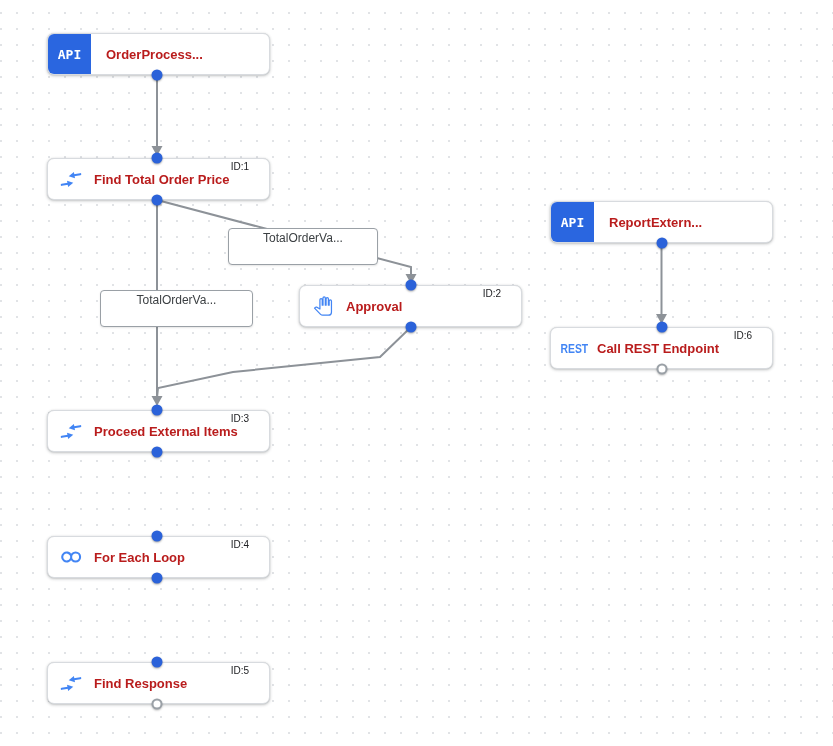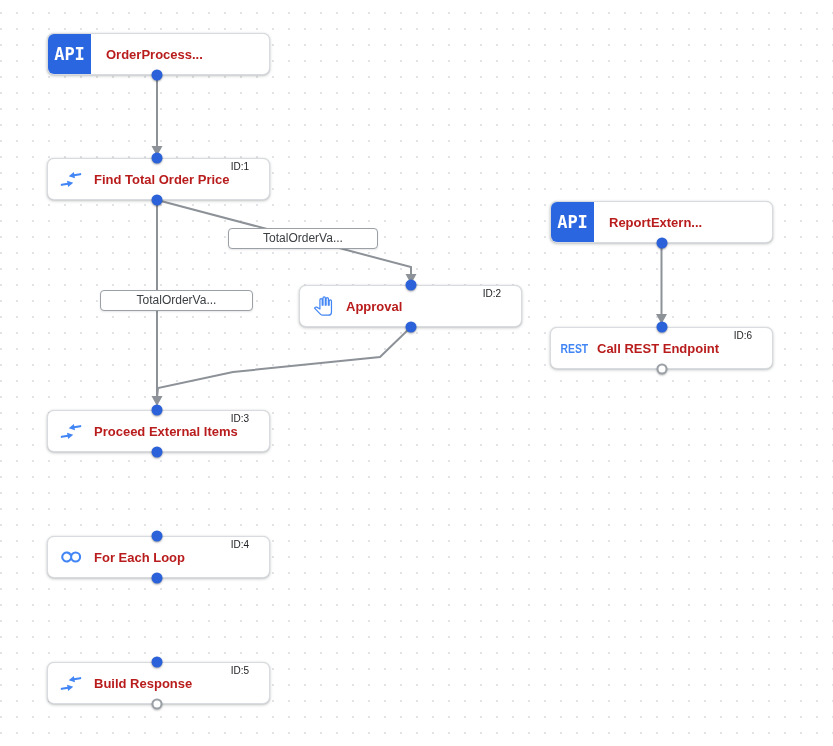--- a/index.html
+++ b/index.html
@@ -15,35 +15,35 @@
 
   .node{
     position:absolute;width:223px;height:42px;box-sizing:border-box;z-index:3;
     background:#fff;border:1px solid #d8dbdf;border-radius:7px;
     box-shadow:0 1px 3px rgba(60,64,67,.32), 0 0 1px rgba(60,64,67,.18);
     display:flex;align-items:center;cursor:pointer;
   }
   .badge{
     width:43px;align-self:stretch;flex:0 0 auto;background:#2a66e0;
     border-radius:6px 0 0 6px;color:#fff;display:flex;align-items:center;justify-content:center;
-    font-family:"DejaVu Sans Mono", monospace;font-weight:700;font-size:17px;
+    font-family:"DejaVu Sans Mono", monospace;font-weight:700;font-size:13px;
   }
   .badge + .title{margin-left:15px;}
   .icon-area{width:46px;flex:0 0 auto;display:flex;align-items:center;justify-content:center;}
   .title{font-size:13px;font-weight:700;color:#b91c1c;white-space:nowrap;text-align:right;}
   .nid{position:absolute;top:2px;right:20px;font-size:10px;font-weight:400;color:#202124;}
   .rest-text{font-size:13px;font-weight:700;color:#4285f4;transform:scaleX(.8);letter-spacing:0;}
 
   .port{position:absolute;width:11px;height:11px;border-radius:50%;
     transform:translate(-50%,-50%);z-index:4;box-sizing:border-box;cursor:crosshair;}
   .port.blue{background:#2b62d9;box-shadow:0 1px 2px rgba(0,0,0,.35);}
   .port.hollow{background:#fff;border:2px solid #9aa0a6;box-shadow:0 1px 2px rgba(0,0,0,.25);}
 
   .elabel{
-    position:absolute;height:21px;line-height:19px;box-sizing:border-box;z-index:5;
+    position:absolute;height:37px;line-height:19px;box-sizing:border-box;z-index:5;
     background:#fff;border:1px solid #9aa0a6;border-radius:4px;
     font-size:12px;color:#3c4043;text-align:center;white-space:nowrap;overflow:hidden;
     box-shadow:0 1px 2px rgba(0,0,0,.10);cursor:pointer;
   }
 </style>
 </head>
 <body>
 
 <div class="canvas">
 
@@ -132,21 +132,21 @@
     <div class="icon-area">
       <svg width="22" height="17" viewBox="0 0 24 18">
         <g transform="rotate(-10 12 9)" stroke="#4285f4" fill="#4285f4">
           <line x1="1" y1="13" x2="8" y2="13" stroke-width="2.2" stroke-linecap="round"></line>
           <polygon points="7.5,9.6 13.8,13 7.5,16.4" stroke="none"></polygon>
           <line x1="23" y1="5" x2="16" y2="5" stroke-width="2.2" stroke-linecap="round"></line>
           <polygon points="16.5,1.6 10.2,5 16.5,8.4" stroke="none"></polygon>
         </g>
       </svg>
     </div>
-    <div class="title">Build Response</div>
+    <div class="title">Find Response</div>
     <span class="nid">ID:5</span>
   </div>
 
   <div class="port blue" style="left:157px;top:75px"></div>
   <div class="port blue" style="left:157px;top:158px"></div>
   <div class="port blue" style="left:157px;top:200px"></div>
   <div class="port blue" style="left:661.5px;top:243px"></div>
   <div class="port blue" style="left:411px;top:285px"></div>
   <div class="port blue" style="left:411px;top:327px"></div>
   <div class="port blue" style="left:661.5px;top:327px"></div>

